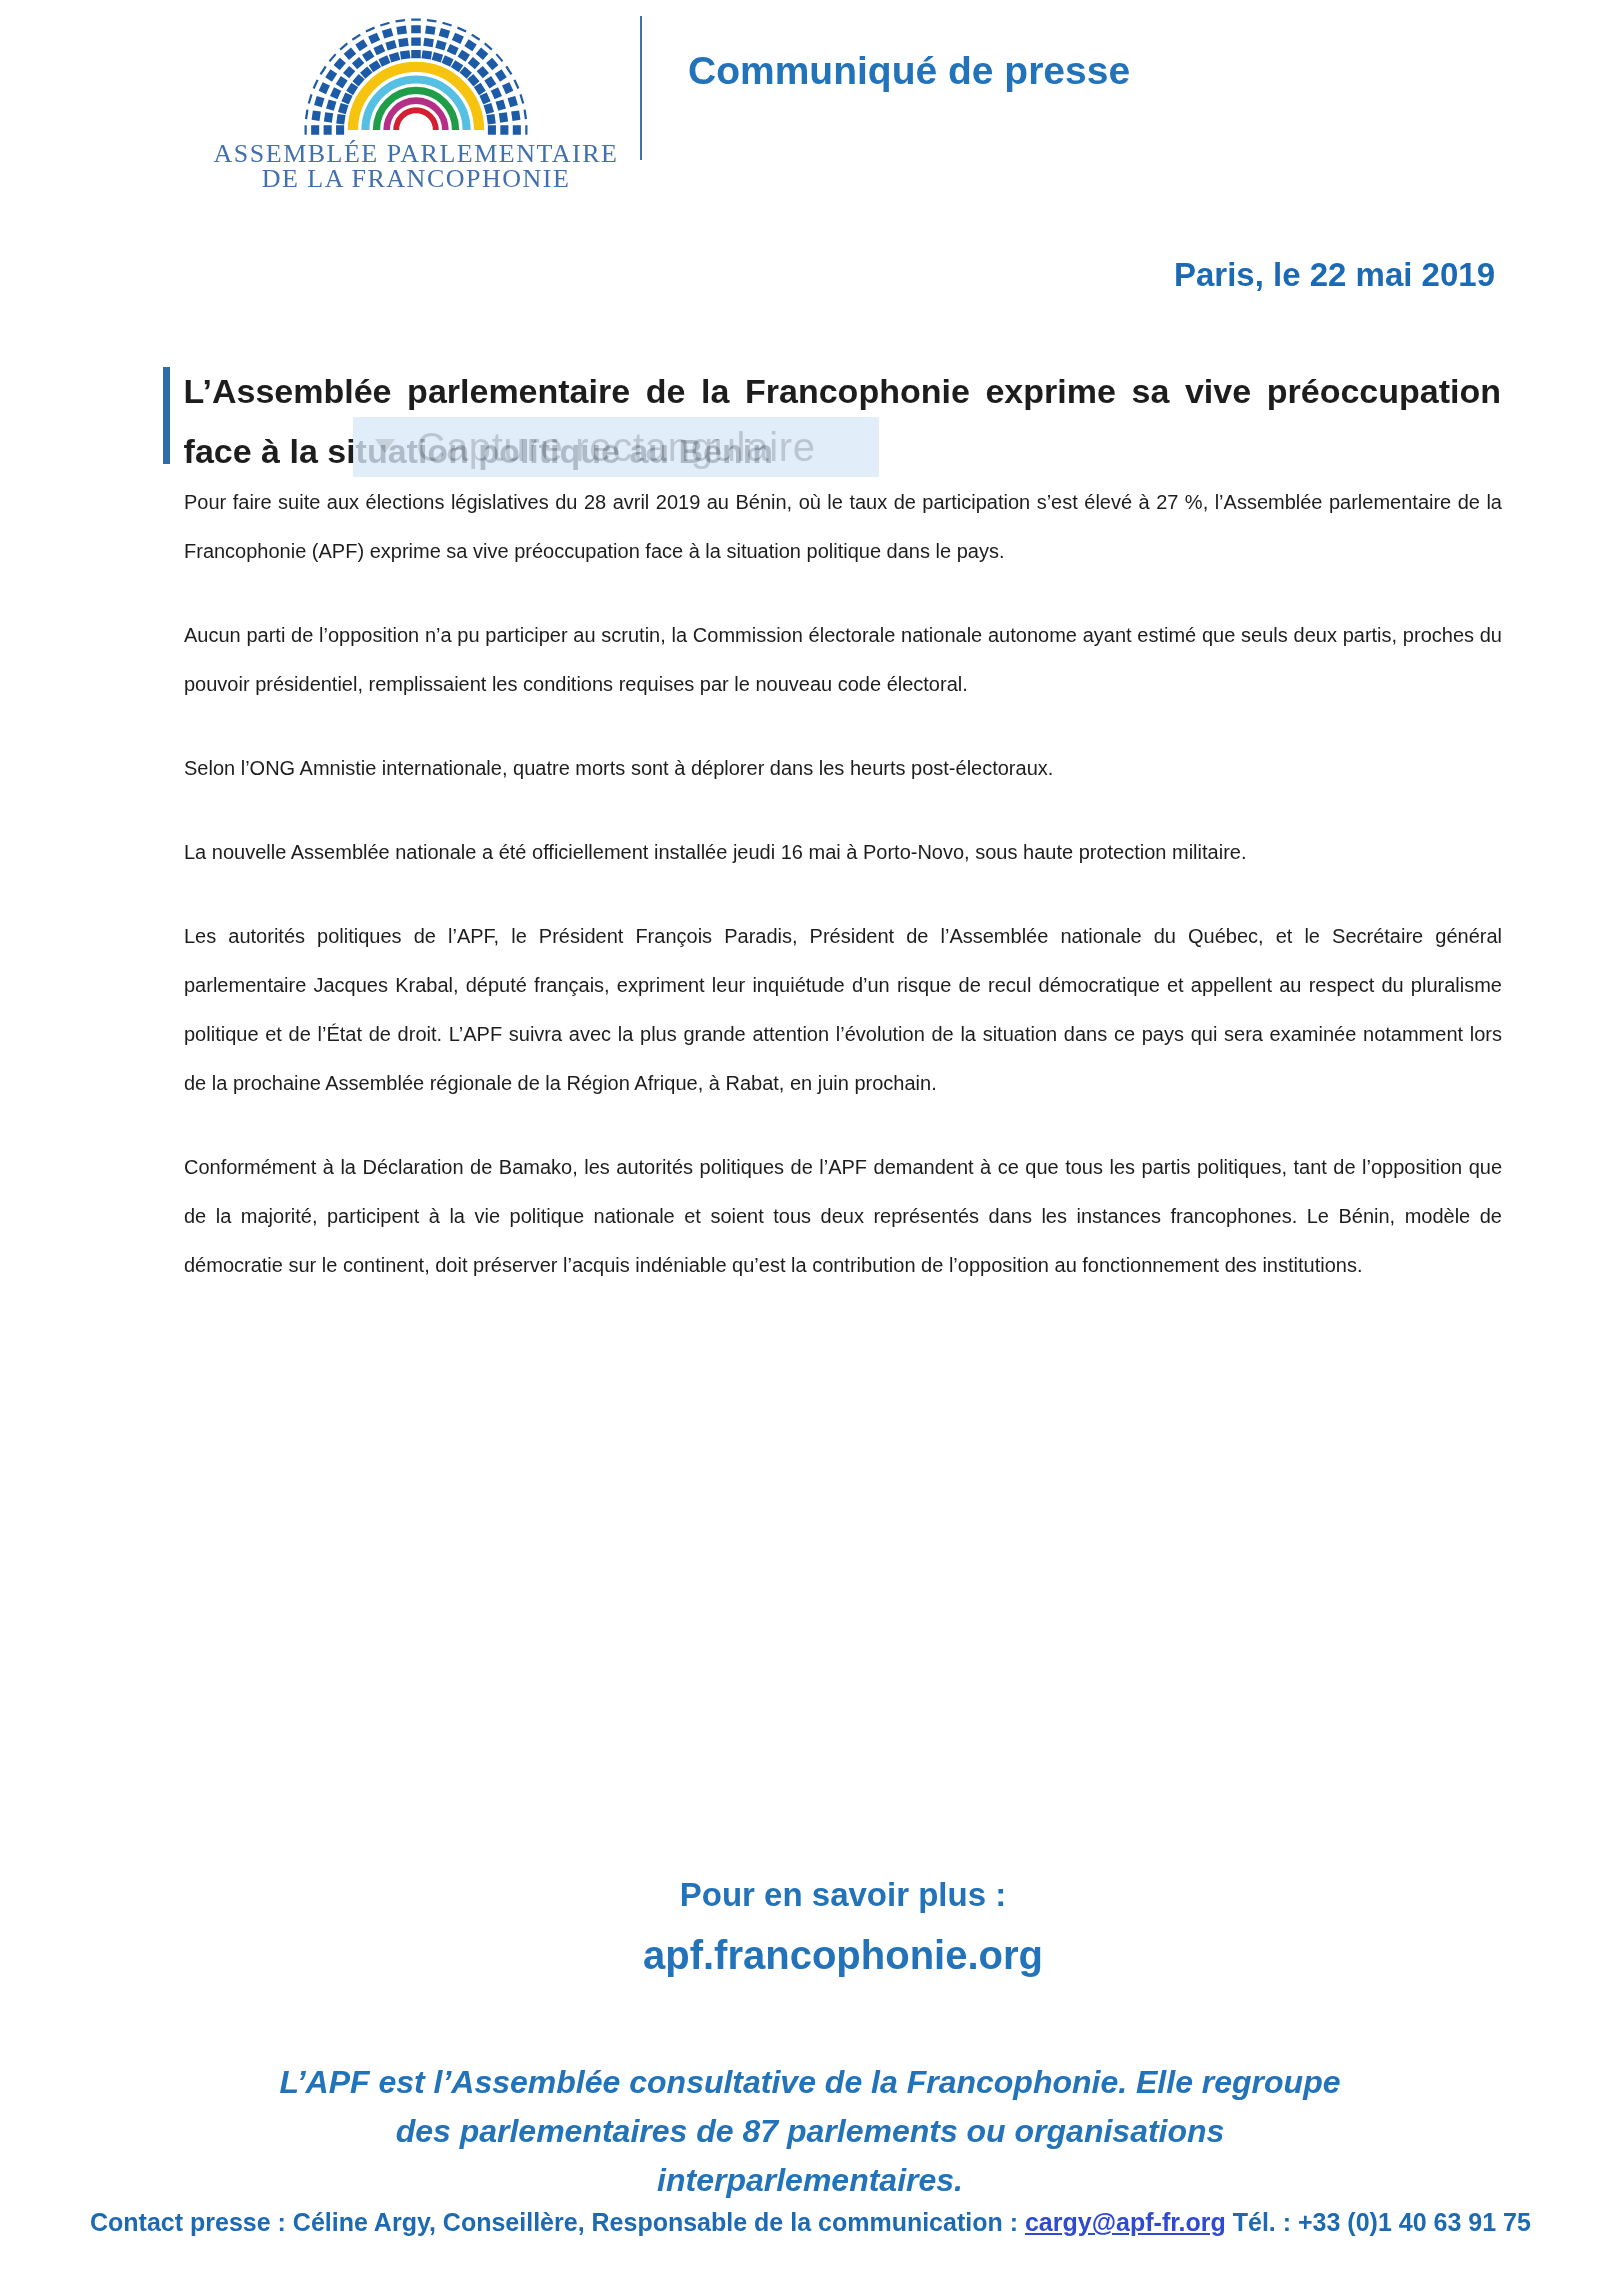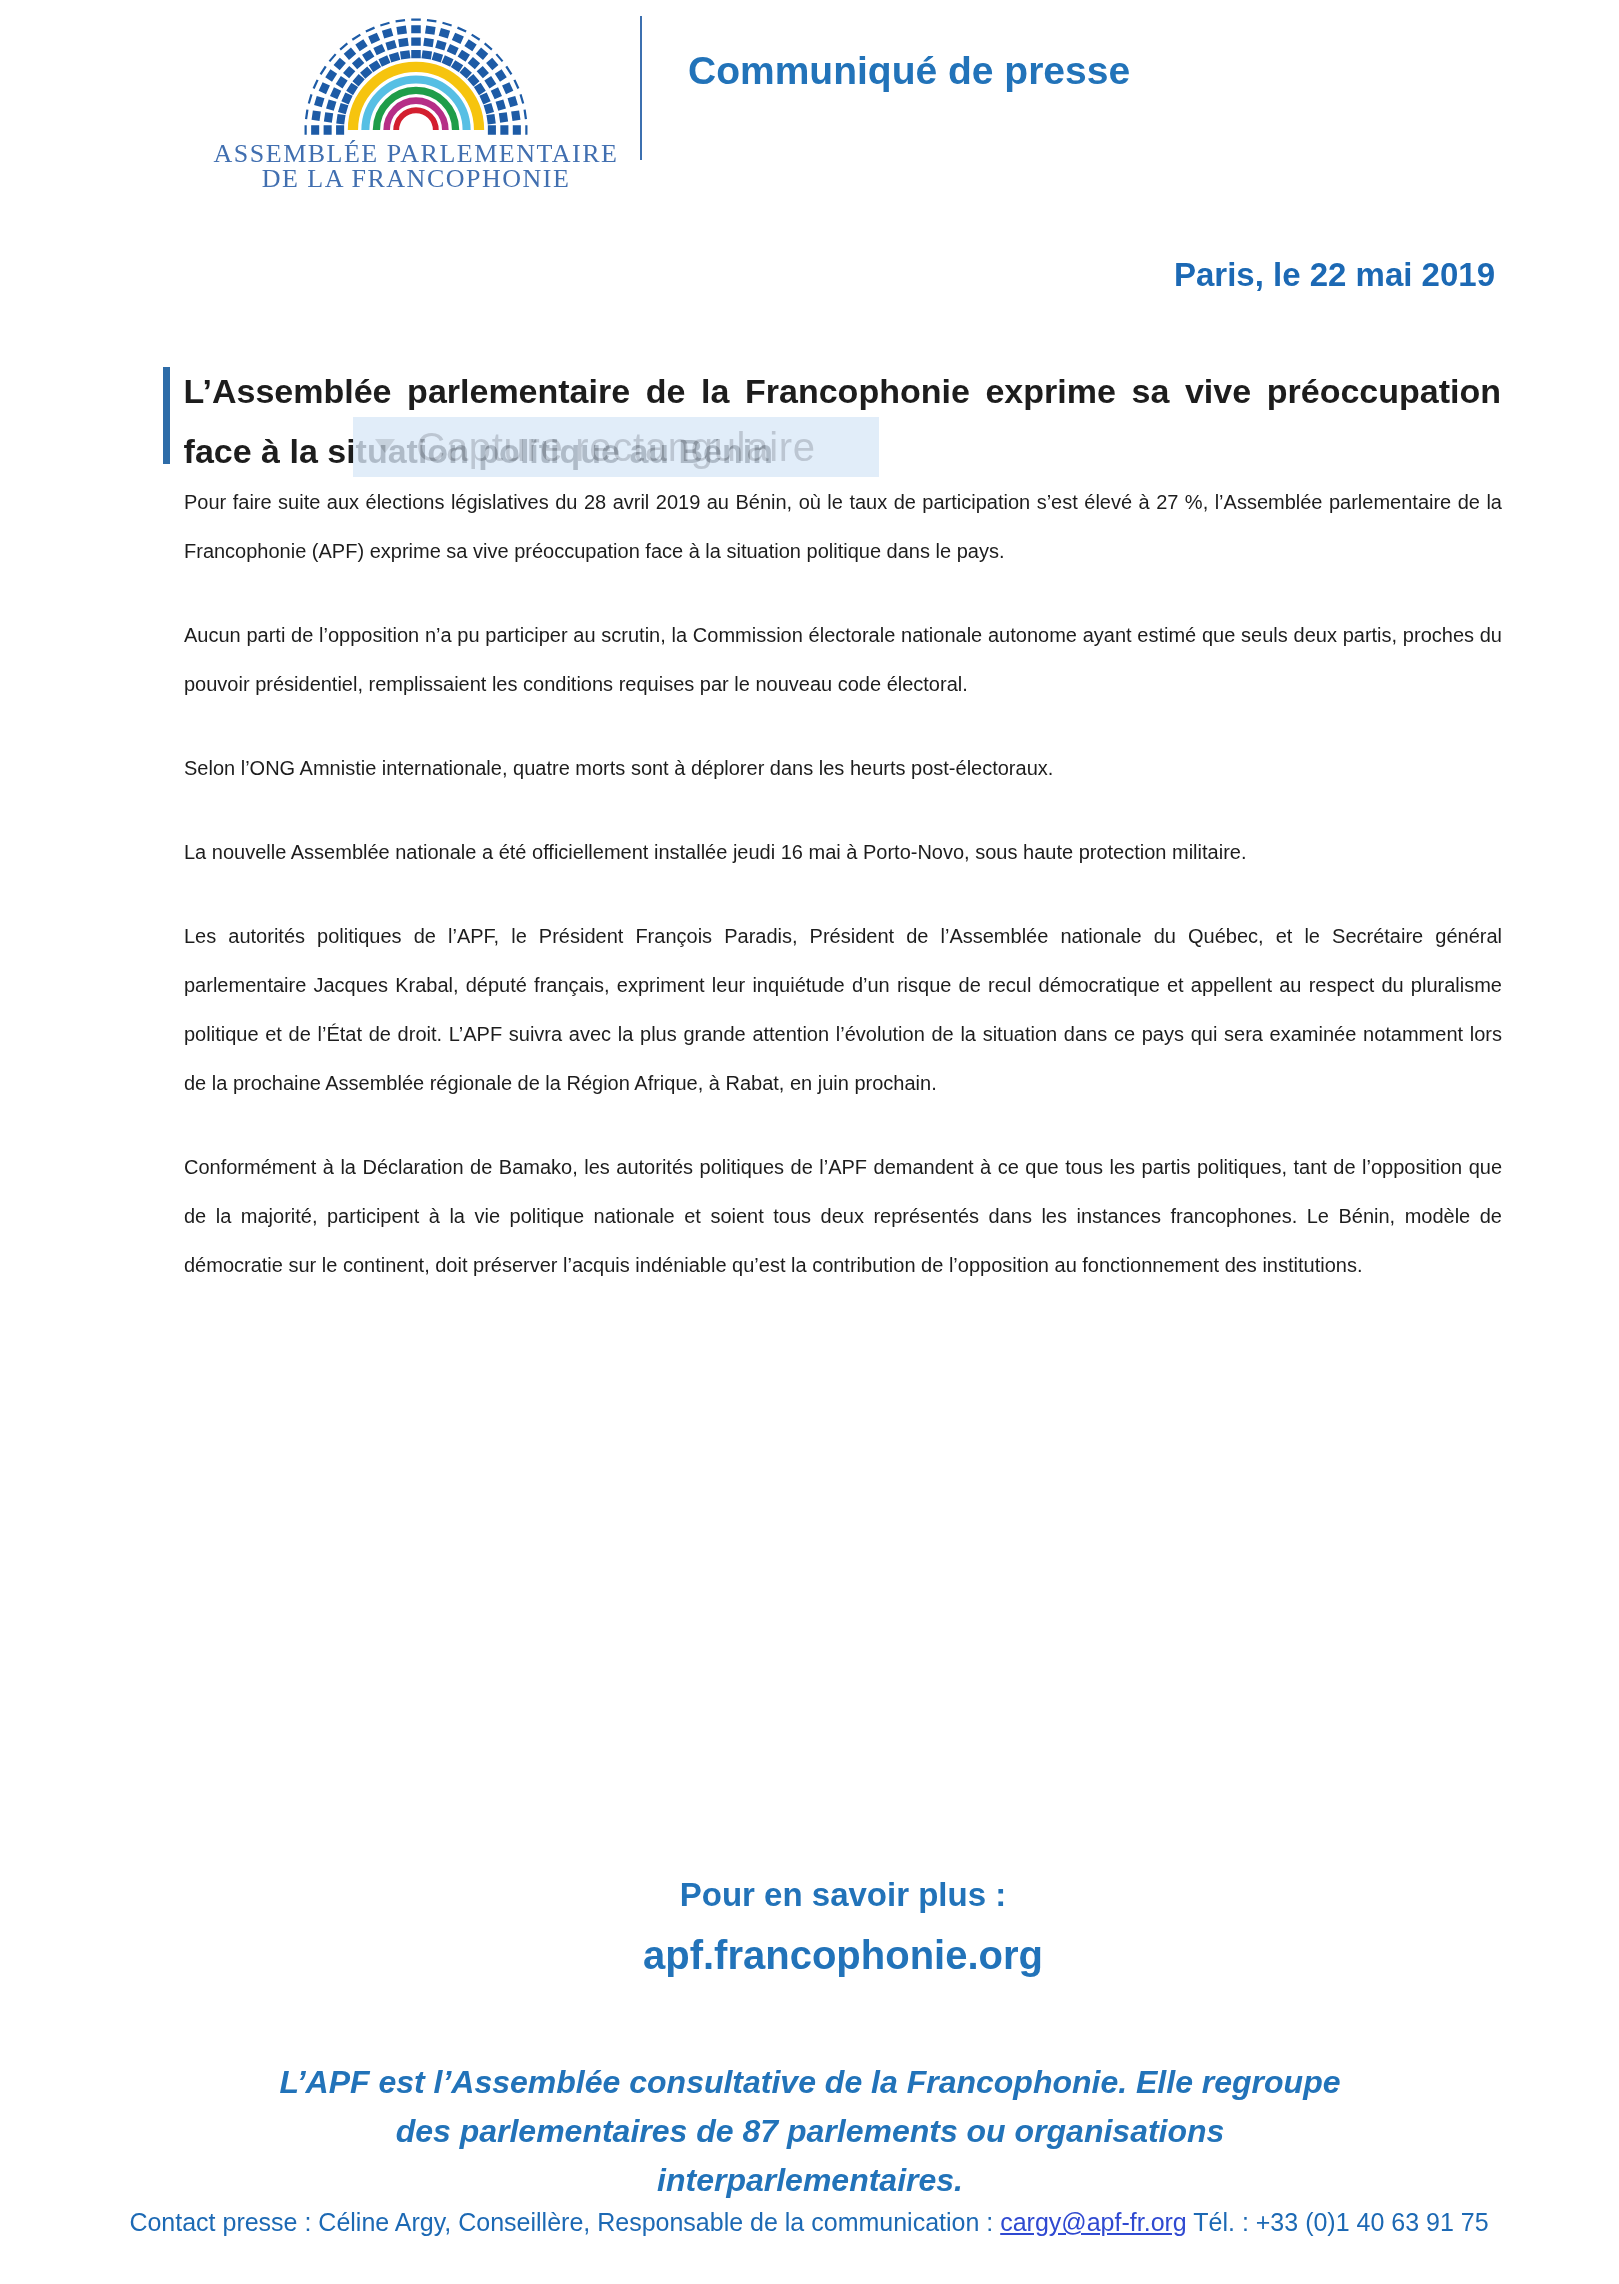--- a/index.html
+++ b/index.html
@@ -97,23 +97,23 @@
     text-align:center;color:var(--brand-blue);font-size:40px;font-weight:700;
   }
   
   .tagline{
     position:absolute;left:258px;top:2058px;width:1104px;
     text-align:center;color:var(--brand-blue);
     font-size:32px;line-height:49px;font-weight:700;font-style:italic;
   }
   
   .footer{
-    position:absolute;left:73px;top:2208px;width:1472px;
-    text-align:center;color:var(--date-blue);
-    font-size:25px;font-weight:400;white-space:nowrap;
+    position:absolute;left:90px;top:2208px;width:1472px;
+    text-align:left;color:var(--date-blue);
+    font-size:25px;font-weight:700;white-space:nowrap;
   }
   .footer a{
     color:var(--link-blue);text-decoration:underline;cursor:pointer;
   }
 </style>
 </head>
 <body>
 
 <div id="page">
 

